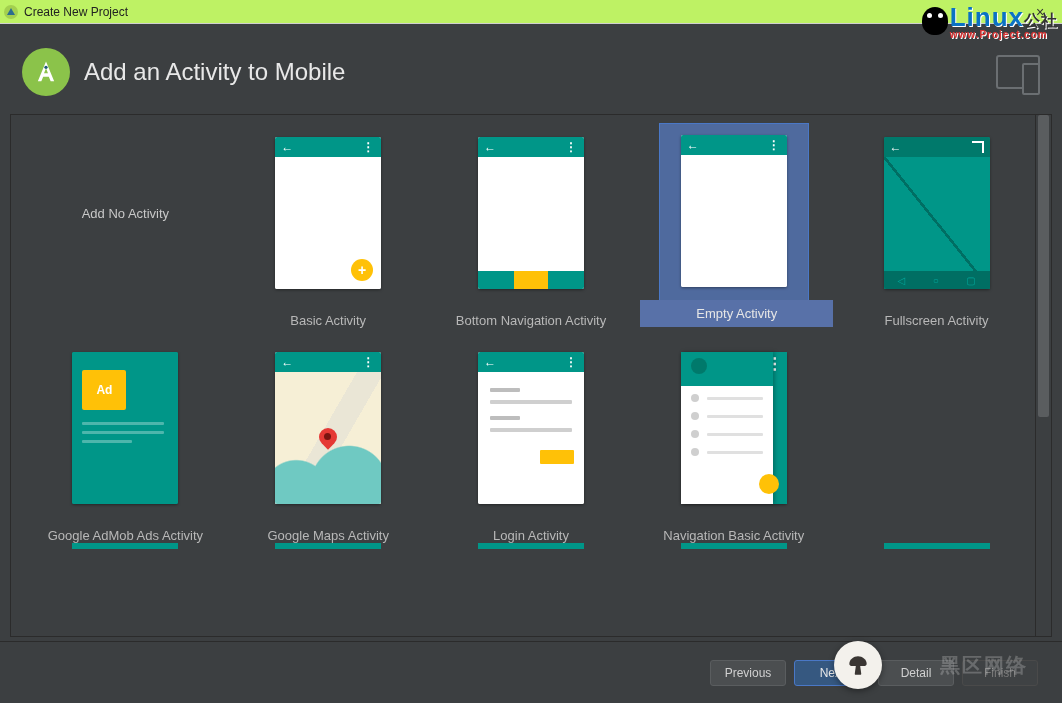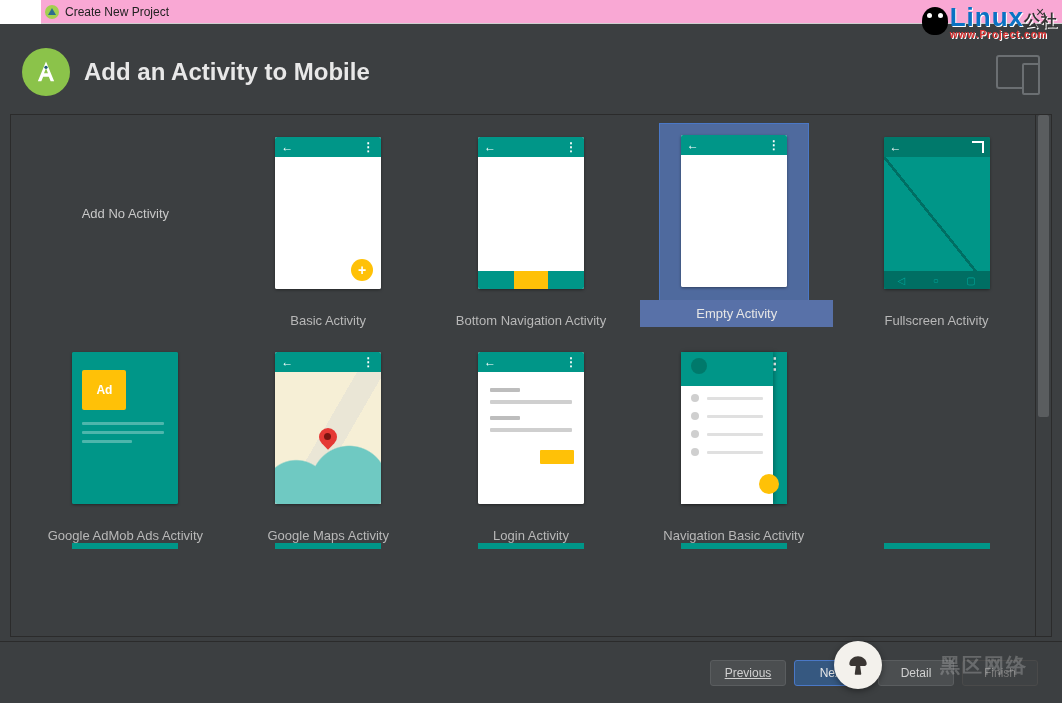--- a/index.html
+++ b/index.html
@@ -13,28 +13,27 @@
     }
     .window {
       width: 100%;
       height: 100%;
       background: #fff;
       display: flex;
       flex-direction: column;
     }
     .titlebar {
       height: 24px;
-      background: #f9a8d4;
+      background: #bef264;
       display: flex;
       align-items: center;
       padding: 0 4px;
       font-size: 12px;
       color: #222;
       border-bottom: 1px solid #d0d0d0;
-      margin-left: 41px;
     }
     .titlebar .app-icon {
       width: 14px; height: 14px;
       border-radius: 50%;
       background: #a3d04f;
       margin-right: 6px;
       position: relative;
     }
     .titlebar .app-icon::after{
       content:"";
@@ -59,21 +58,21 @@
     }
     .header-icon{
       width:48px;height:48px;border-radius:50%;
       background:#8bc34a;
       display:flex;align-items:center;justify-content:center;
       margin-right:14px;
       position:relative;
     }
     .header-icon svg{width:28px;height:28px;}
     .header-title{
-      color:#e8e8e8;font-size:24px;font-weight:700;
+      color:#e8e8e8;font-size:24px;font-weight:400;
     }
     .header-device{
       margin-left:auto;
       width:44px;height:34px;border:2px solid #6b6f72;border-radius:3px;
       position:relative;
     }
     .header-device::after{
       content:"";position:absolute;right:-2px;top:6px;width:14px;height:28px;
       border:2px solid #6b6f72;background:#3c3f41;border-radius:2px;
     }
@@ -204,21 +203,21 @@
       border-top:1px solid #2b2b2b;
     }
     .btn{
       min-width:76px;height:26px;border:1px solid #5a5d5f;background:#4b4e50;
       color:#d0d0d0;font-size:12px;border-radius:3px;cursor:pointer;
       display:flex;align-items:center;justify-content:center;
       padding: 0 12px;
     }
     .btn.disabled{color:#7a7a7a;border-color:#4a4a4a;background:#3f4244;cursor:default;}
     .btn.primary{background:#365880;border-color:#4a78c7;color:#e8e8e8;}
-    .underline{text-decoration:underline;}
+    .underline{}
     
     .wm-linux{
       position:absolute;right:4px;top:2px;color:#0a72c3;font-weight:700;
       font-size:26px;letter-spacing:1px;font-family:Arial,sans-serif;
       text-shadow:1px 1px 0 #fff;pointer-events:none;
       display:flex;align-items:center;
     }
     .wm-linux .tux{
       width:26px;height:28px;background:#000;border-radius:50% 50% 45% 45%;
       margin-right:2px;position:relative;

